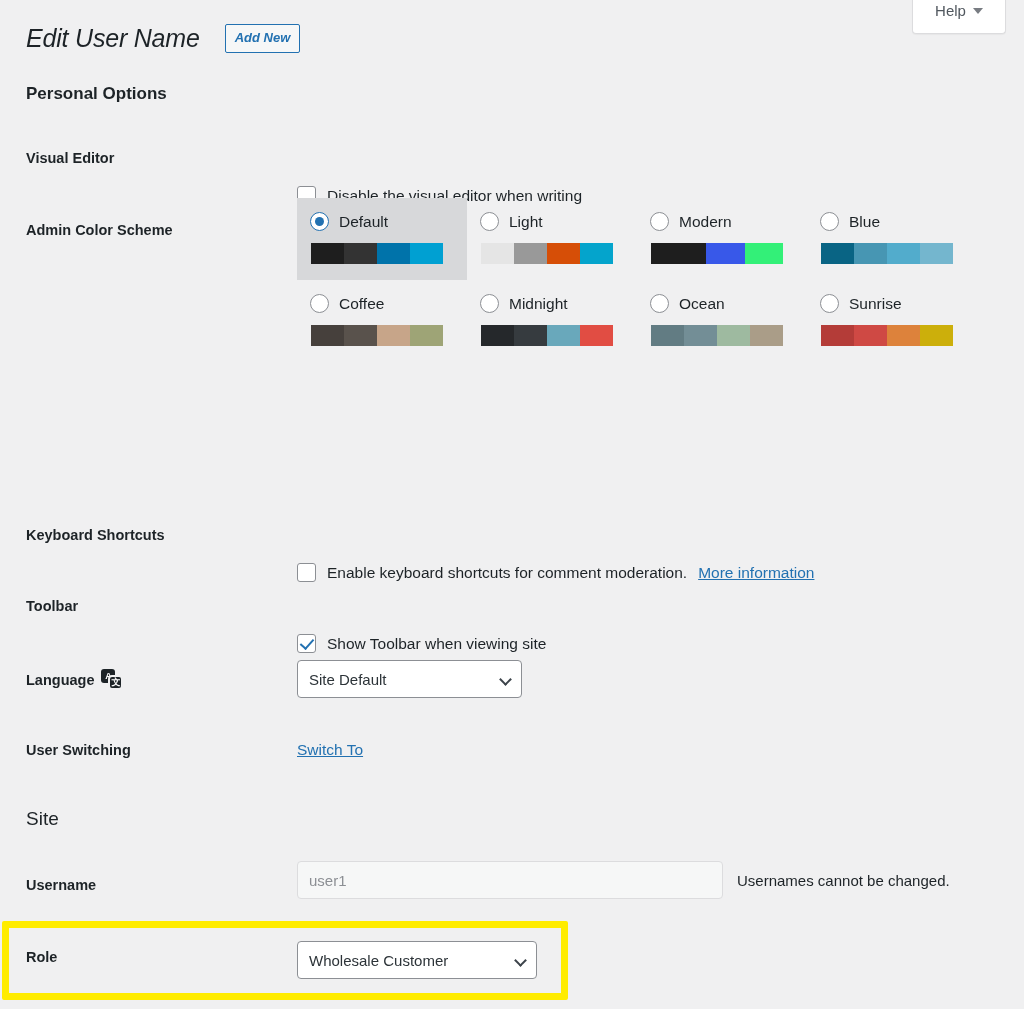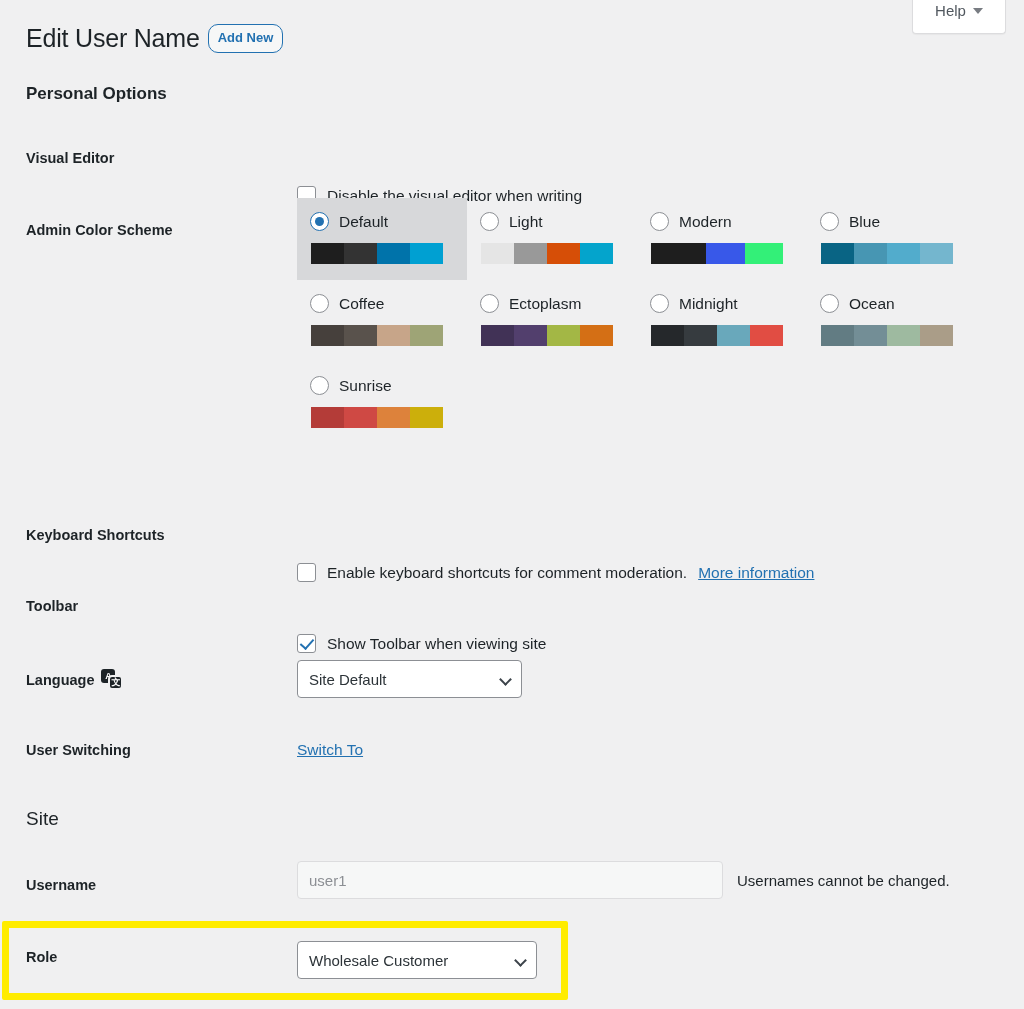--- a/index.html
+++ b/index.html
@@ -38,35 +38,35 @@
     width: 0; height: 0;
     border-left: 5px solid transparent;
     border-right: 5px solid transparent;
     border-top: 6px solid #787c82;
   }
 
   
   .heading-row {
     position: absolute;
     left: 26px; top: 24px;
-    display: flex; align-items: center; gap: 8px;
+    display: flex; align-items: center; gap: 25px; font-style: italic;
   }
   .page-title {
     font-size: 25px;
     font-weight: 400;
     color: #1d2327;
     letter-spacing: -.2px;
   }
   .add-new-btn {
     font-size: 13px;
     font-weight: 700;
     color: #2271b1;
     background: #f6f7f7;
     border: 1px solid #2271b1;
-    border-radius: 10px;
+    border-radius: 2px;
     padding: 4px 9px 5px;
     line-height: 1.4;
     cursor: pointer;
   }
 
   .section-heading {
     position: absolute;
     left: 26px;
     font-size: 17px;
     font-weight: 700;
@@ -312,32 +312,20 @@
           <div class="swatches">
             <span style="background: rgb(70, 64, 60); width: 25%;"></span>
             <span style="background: rgb(89, 82, 76); width: 25%;"></span>
             <span style="background: rgb(199, 165, 137); width: 25%;"></span>
             <span style="background: rgb(158, 164, 118); width: 25%;"></span>
           </div>
         </div>
         <div class="scheme">
           <div class="scheme-head">
             <span class="radio"></span>
-            <span class="scheme-name">Ectoplasm</span>
-          </div>
-          <div class="swatches">
-            <span style="background: rgb(65, 50, 86); width: 25%;"></span>
-            <span style="background: rgb(82, 63, 109); width: 25%;"></span>
-            <span style="background: rgb(163, 183, 69); width: 25%;"></span>
-            <span style="background: rgb(212, 111, 21); width: 25%;"></span>
-          </div>
-        </div>
-        <div class="scheme">
-          <div class="scheme-head">
-            <span class="radio"></span>
             <span class="scheme-name">Midnight</span>
           </div>
           <div class="swatches">
             <span style="background: rgb(37, 40, 43); width: 25%;"></span>
             <span style="background: rgb(54, 59, 63); width: 25%;"></span>
             <span style="background: rgb(105, 168, 187); width: 25%;"></span>
             <span style="background: rgb(225, 77, 67); width: 25%;"></span>
           </div>
         </div>
         <div class="scheme">

